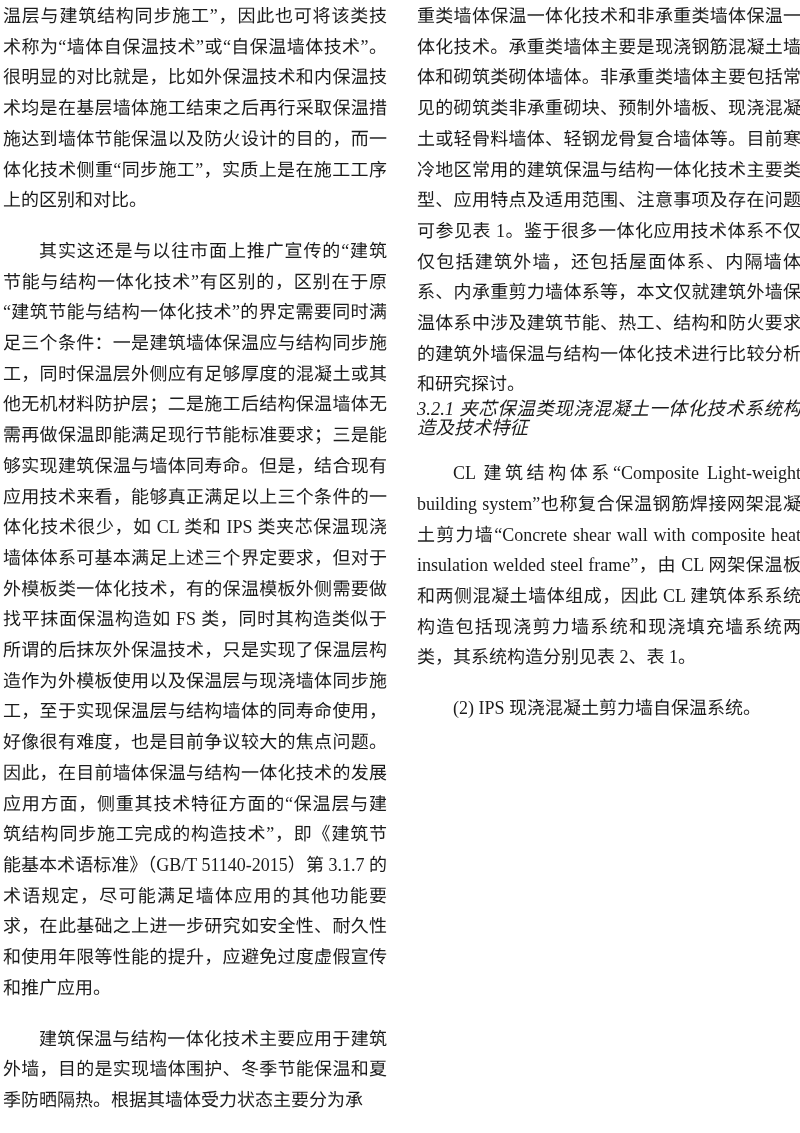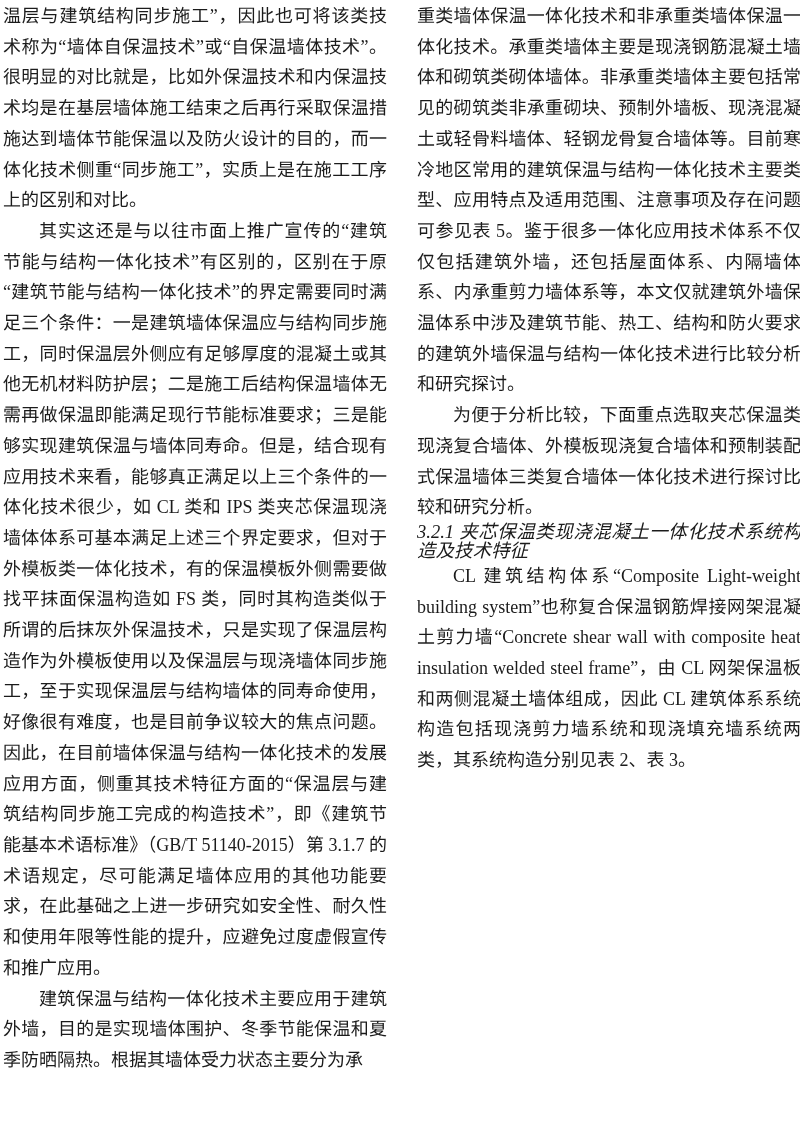--- a/index.html
+++ b/index.html
@@ -33,20 +33,21 @@
   .body {
     font-family: "Liberation Serif", "DejaVu Serif", serif;
     font-size: 18px;
     line-height: 30.7px;
     text-align: justify;
     text-justify: inter-character;
     overflow-wrap: break-word;
   }
   .body.indent {
     text-indent: 2em;
+    margin-top: 20px;
   }
   .sec {
     font-family: "Liberation Sans", "DejaVu Sans", sans-serif;
     font-weight: 700;
     font-size: 20px;
     line-height: 30.7px;
     text-align: justify;
     letter-spacing: 0.2px;
   }
   .subsec {
@@ -62,19 +63,19 @@
 <body>
 
 <div class="page" style="background: rgb(255, 255, 255); color: rgb(27, 27, 27);">
   <div class="columns">
     <div class="col">
         <p class="body">温层与建筑结构同步施工”，因此也可将该类技术称为“墙体自保温技术”或“自保温墙体技术”。很明显的对比就是，比如外保温技术和内保温技术均是在基层墙体施工结束之后再行采取保温措施达到墙体节能保温以及防火设计的目的，而一体化技术侧重“同步施工”，实质上是在施工工序上的区别和对比。</p>
         <p class="body indent">其实这还是与以往市面上推广宣传的“建筑节能与结构一体化技术”有区别的，区别在于原“建筑节能与结构一体化技术”的界定需要同时满足三个条件：一是建筑墙体保温应与结构同步施工，同时保温层外侧应有足够厚度的混凝土或其他无机材料防护层；二是施工后结构保温墙体无需再做保温即能满足现行节能标准要求；三是能够实现建筑保温与墙体同寿命。但是，结合现有应用技术来看，能够真正满足以上三个条件的一体化技术很少，如 CL 类和 IPS 类夹芯保温现浇墙体体系可基本满足上述三个界定要求，但对于外模板类一体化技术，有的保温模板外侧需要做找平抹面保温构造如 FS 类，同时其构造类似于所谓的后抹灰外保温技术，只是实现了保温层构造作为外模板使用以及保温层与现浇墙体同步施工，至于实现保温层与结构墙体的同寿命使用，好像很有难度，也是目前争议较大的焦点问题。因此，在目前墙体保温与结构一体化技术的发展应用方面，侧重其技术特征方面的“保温层与建筑结构同步施工完成的构造技术”，即《建筑节能基本术语标准》（GB/T 51140-2015）第 3.1.7 的术语规定，尽可能满足墙体应用的其他功能要求，在此基础之上进一步研究如安全性、耐久性和使用年限等性能的提升，应避免过度虚假宣传和推广应用。</p>
         <p class="body indent">建筑保温与结构一体化技术主要应用于建筑外墙，目的是实现墙体围护、冬季节能保温和夏季防晒隔热。根据其墙体受力状态主要分为承</p>
       </div>
     <div class="col">
-        <p class="body">重类墙体保温一体化技术和非承重类墙体保温一体化技术。承重类墙体主要是现浇钢筋混凝土墙体和砌筑类砌体墙体。非承重类墙体主要包括常见的砌筑类非承重砌块、预制外墙板、现浇混凝土或轻骨料墙体、轻钢龙骨复合墙体等。目前寒冷地区常用的建筑保温与结构一体化技术主要类型、应用特点及适用范围、注意事项及存在问题可参见表 5。鉴于很多一体化应用技术体系不仅仅包括建筑外墙，还包括屋面体系、内隔墙体系、内承重剪力墙体系等，本文仅就建筑外墙保温体系中涉及建筑节能、热工、结构和防火要求的建筑外墙保温与结构一体化技术进行比较分析和研究探讨。</p>
-        <p class="body indent">为便于分析比较，下面重点选取夹芯保温类现浇复合墙体、外模板现浇复合墙体和预制装配式保温墙体三类复合墙体一体化技术进行探讨比较和研究分析。</p>
+        <p class="body">重类墙体保温一体化技术和非承重类墙体保温一体化技术。承重类墙体主要是现浇钢筋混凝土墙体和砌筑类砌体墙体。非承重类墙体主要包括常见的砌筑类非承重砌块、预制外墙板、现浇混凝土或轻骨料墙体、轻钢龙骨复合墙体等。目前寒冷地区常用的建筑保温与结构一体化技术主要类型、应用特点及适用范围、注意事项及存在问题可参见表 1。鉴于很多一体化应用技术体系不仅仅包括建筑外墙，还包括屋面体系、内隔墙体系、内承重剪力墙体系等，本文仅就建筑外墙保温体系中涉及建筑节能、热工、结构和防火要求的建筑外墙保温与结构一体化技术进行比较分析和研究探讨。</p>
         <h3 class="subsec">3.2.1 夹芯保温类现浇混凝土一体化技术系统构造及技术特征</h3>
-        <p class="body indent">CL 建筑结构体系“Composite Light-weight building system”也称复合保温钢筋焊接网架混凝土剪力墙“Concrete shear wall with composite heat insulation welded steel frame”，由 CL 网架保温板和两侧混凝土墙体组成，因此 CL 建筑体系系统构造包括现浇剪力墙系统和现浇填充墙系统两类，其系统构造分别见表 2、表 3。</p>
+        <p class="body indent">CL 建筑结构体系“Composite Light-weight building system”也称复合保温钢筋焊接网架混凝土剪力墙“Concrete shear wall with composite heat insulation welded steel frame”，由 CL 网架保温板和两侧混凝土墙体组成，因此 CL 建筑体系系统构造包括现浇剪力墙系统和现浇填充墙系统两类，其系统构造分别见表 2、表 1。</p>
+        <p class="body indent">(2) IPS 现浇混凝土剪力墙自保温系统。</p>
       </div>
   </div>
 </div>
 
 </body></html>

